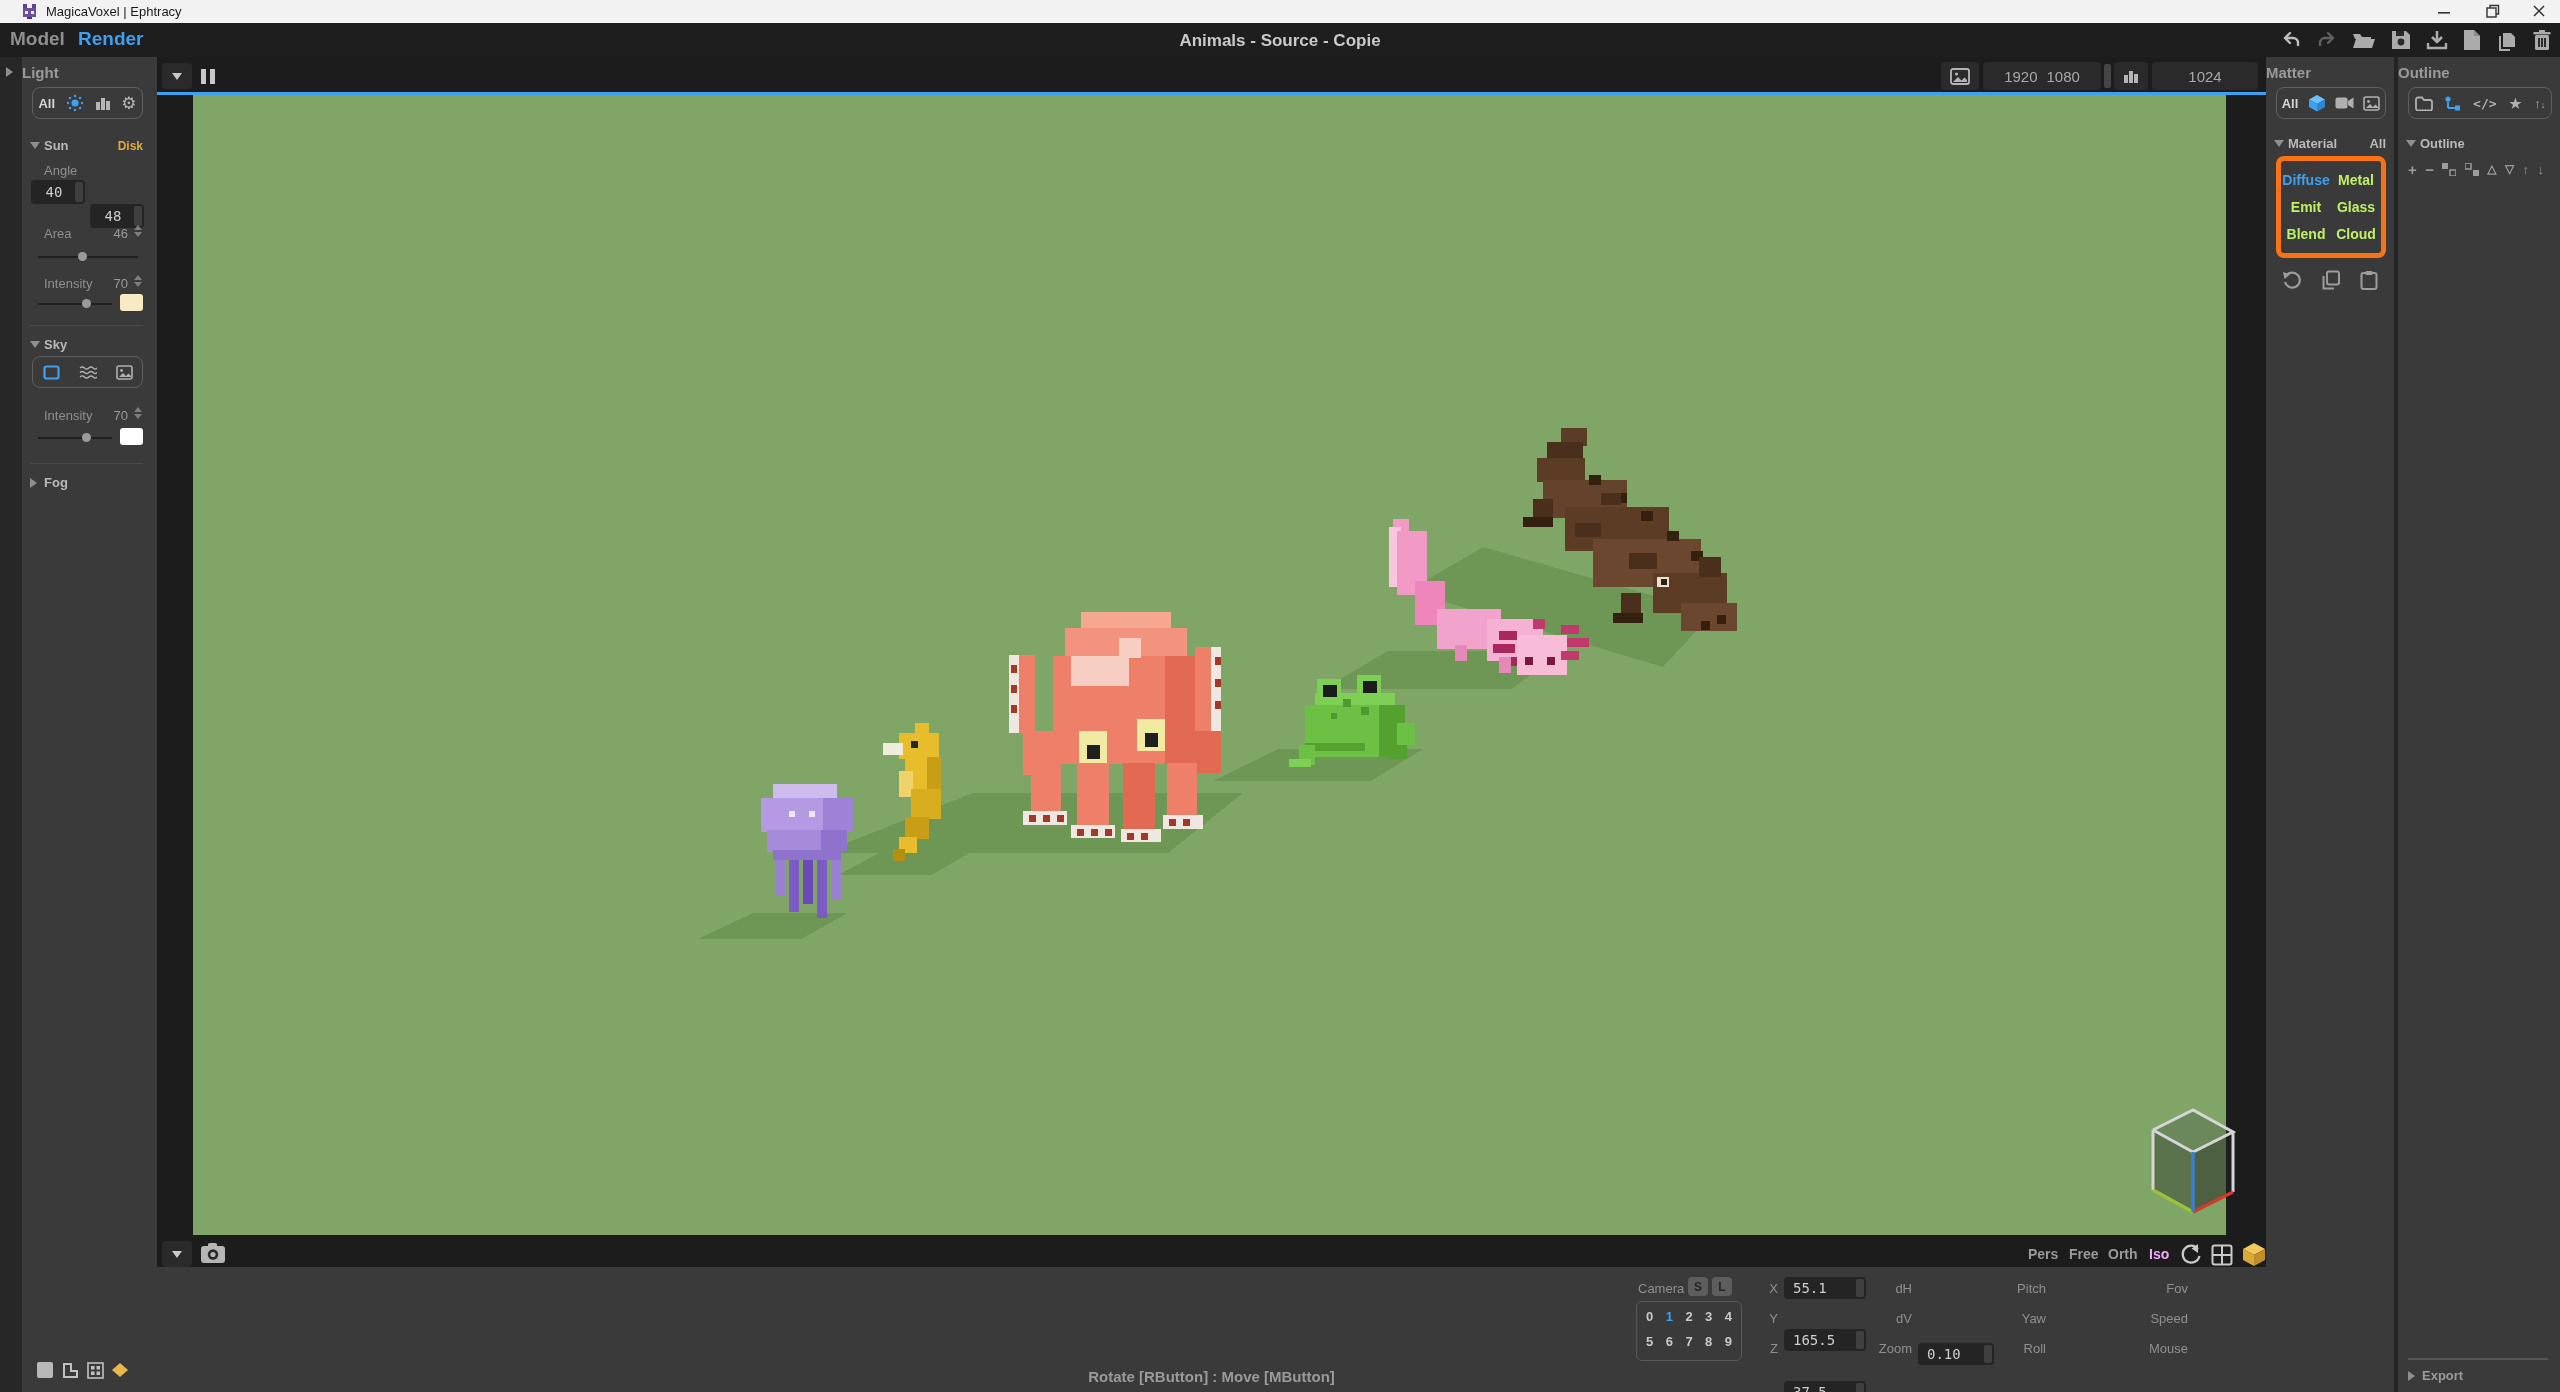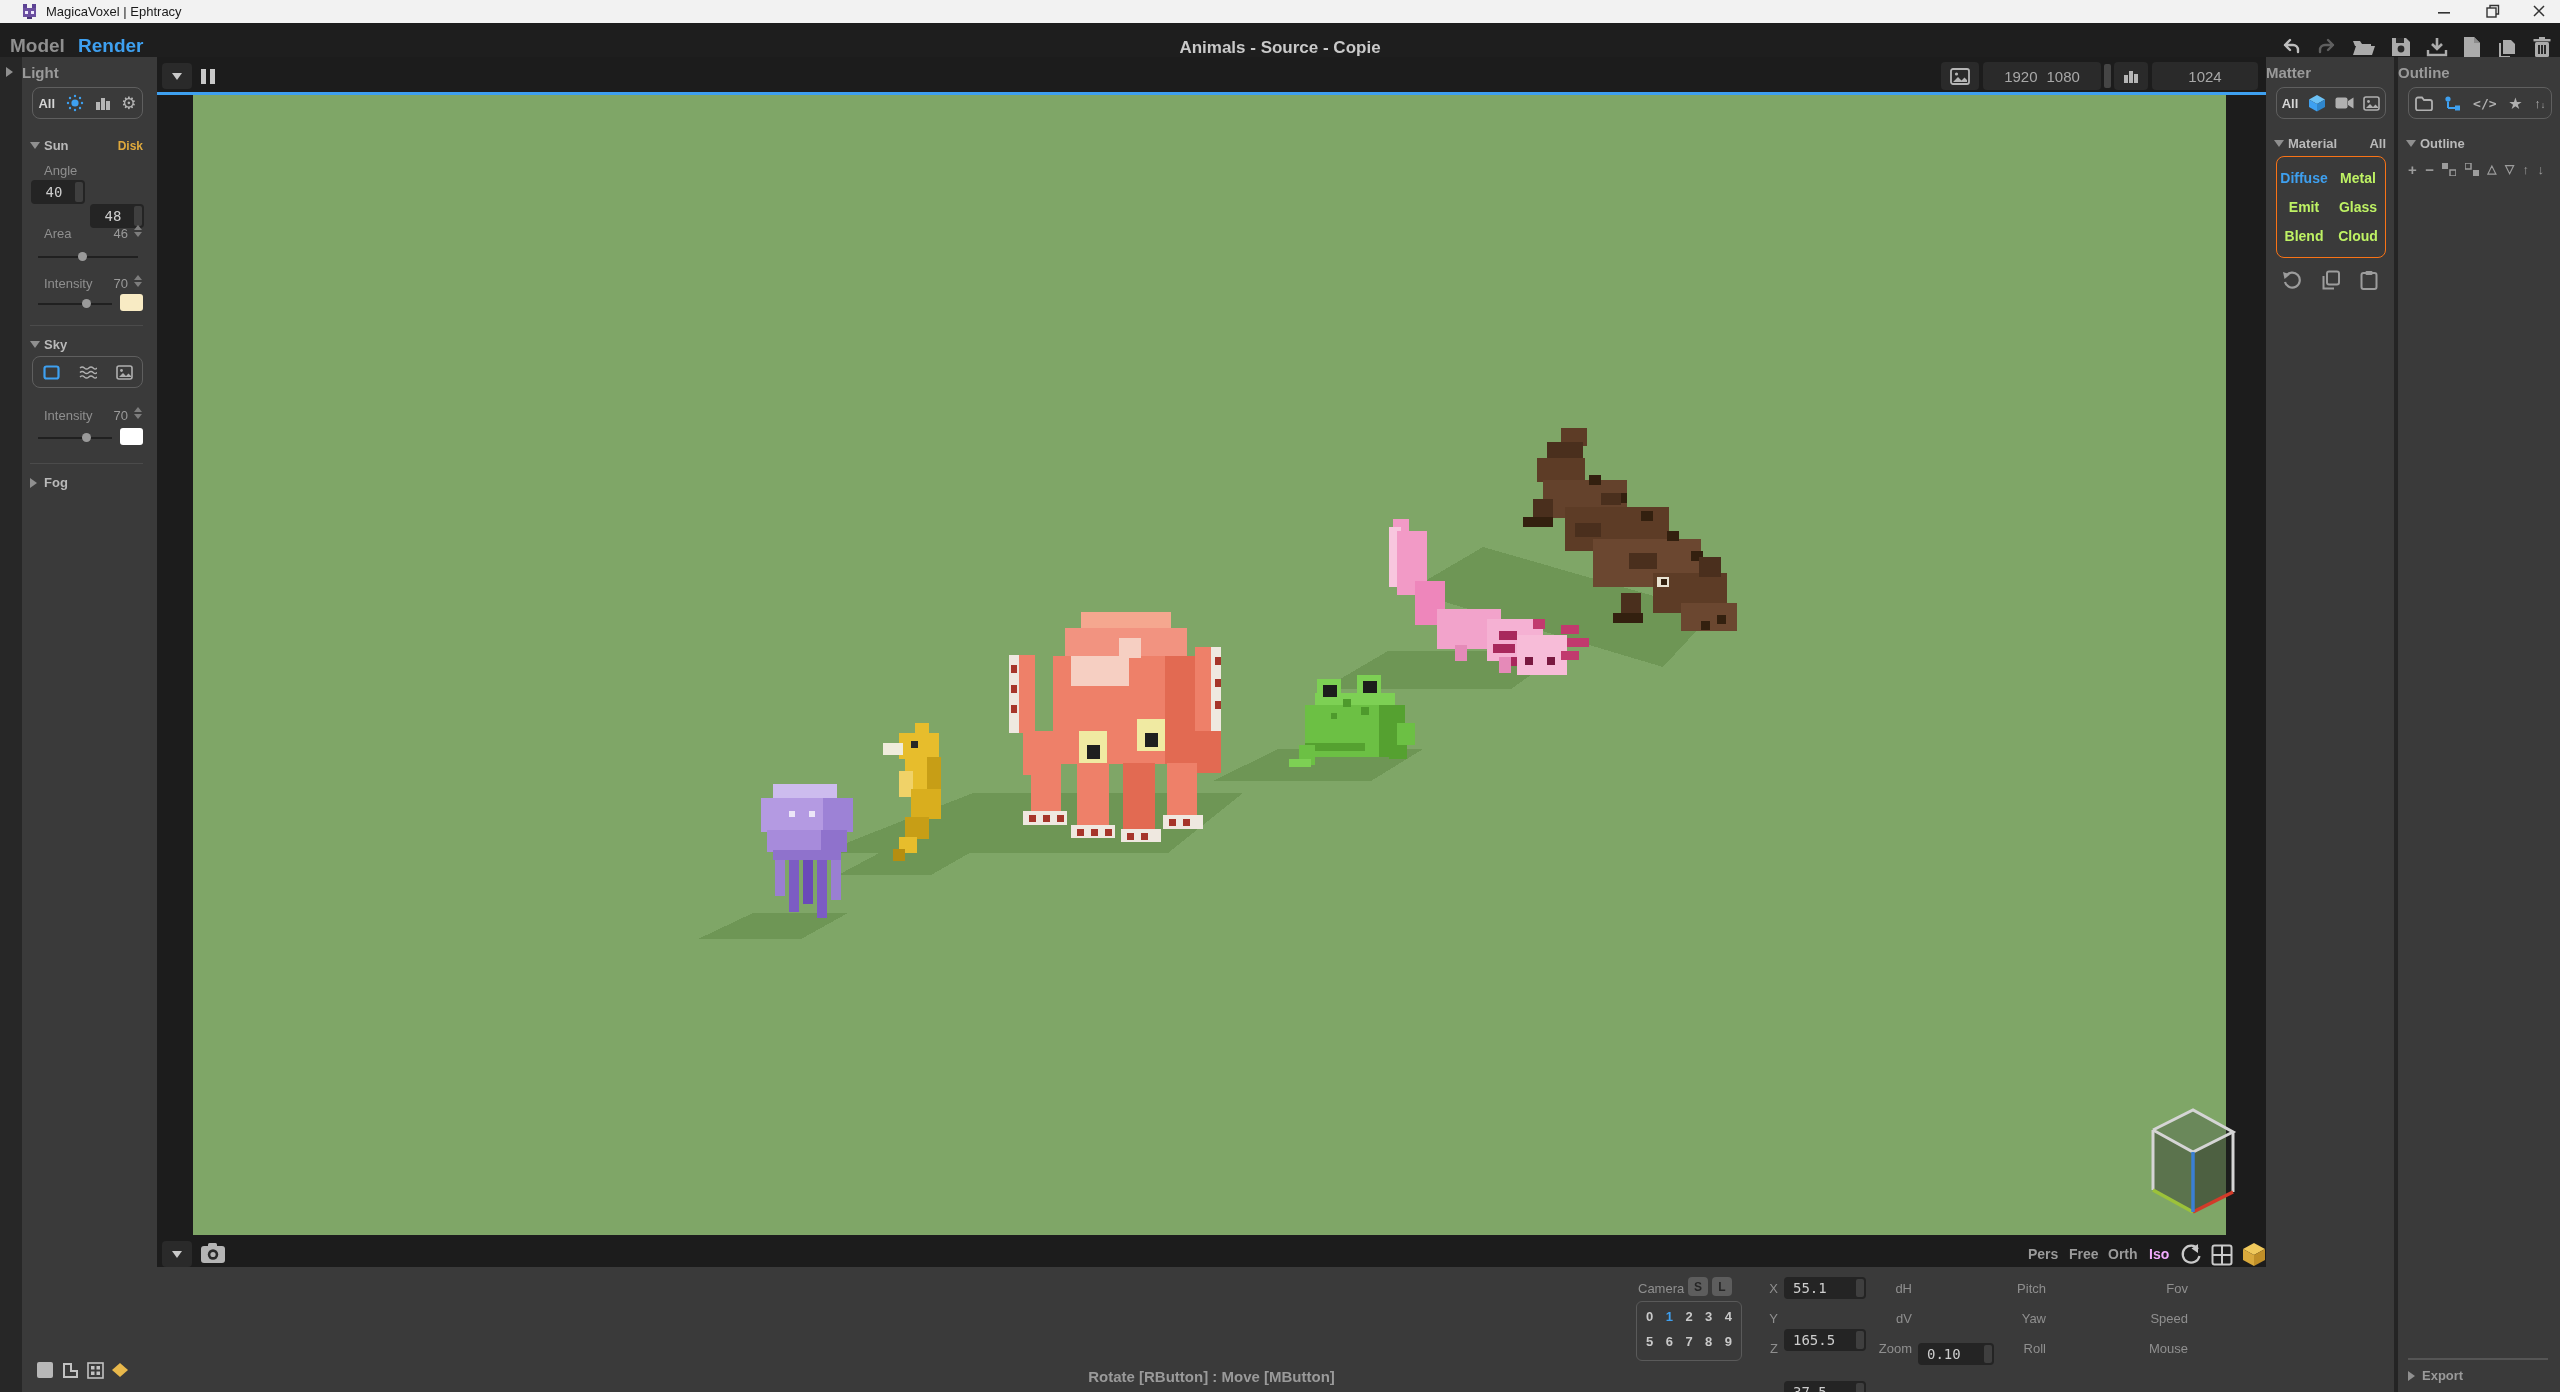--- a/index.html
+++ b/index.html
@@ -4,21 +4,21 @@
 <style>
   * { margin:0; padding:0; box-sizing:border-box; }
   html,body { background:#111; }
   body { font-family:"Liberation Sans", sans-serif; -webkit-font-smoothing:antialiased; }
   #app { position:relative; width:2560px; height:1392px; overflow:hidden; background:#1c1c1c; }
   .abs { position:absolute; }
   .mono { font-family:"DejaVu Sans Mono", monospace; }
 
   
   .titlebar { left:0; top:0; width:2560px; height:23px; background:#f2f2f2; }
-  .menubar  { left:0; top:23px; width:2560px; height:34px; background:#1e1e1e;margin-top:7px; }
+  .menubar  { left:0; top:23px; width:2560px; height:34px; background:#1e1e1e; }
   .left-strip { left:0; top:57px; width:22px; height:1335px; background:#272727; }
   .left-panel { left:22px; top:57px; width:135px; height:1335px; background:#3a3a3a; }
   .center-bg  { left:157px; top:57px; width:2109px; height:1335px; background:#1c1c1c; }
   .bottom-strip { left:157px; top:1267px; width:2109px; height:125px; background:#3a3a3a; }
   .matter-panel { left:2266px; top:57px; width:128px; height:1335px; background:#3a3a3a; }
   .panel-gap { left:2394px; top:57px; width:4px; height:1335px; background:#242424; }
   .outline-panel { left:2398px; top:57px; width:162px; height:1335px; background:#3a3a3a; }
 
   .panel-title { font-size:15px; color:#9a9a9a; font-weight:bold; text-align:left; }
   .icon-box { border:1px solid #5f5f5f; border-radius:8px; display:flex; align-items:center; justify-content:space-around; }
@@ -569,21 +569,21 @@
         <rect x="1" y="1" width="15" height="13" rx="2" fill="none" stroke="#b0b0b0" stroke-width="1.6"></rect>
         <circle cx="5.5" cy="5.5" r="1.4" fill="#b0b0b0"></circle>
         <path d="M3 12 L7 8 L10 11 L12.5 8.5 L15 11 V12 Z" fill="#b0b0b0"></path>
       </svg>
     </div>
 
     <span class="tri-d abs" style="left:8px;top:83px;"></span>
     <span class="abs lbl-b" style="left:22px;top:79px;">Material</span>
     <span class="abs" style="left:76px;top:79px;width:44px;text-align:right;font-size:13px;font-weight:bold;color:#b9b9b9;">All</span>
 
-    <div class="abs" style="left:10px;top:99px;width:110px;height:102px;border:1px solid #f97316;border-radius:8px;display:flex;flex-direction:column;justify-content:space-around;padding:6px 0;">
+    <div class="abs" style="left:10px;top:99px;width:110px;height:102px;border:5px solid #f97316;border-radius:8px;display:flex;flex-direction:column;justify-content:space-around;padding:6px 0;">
       <div style="display:flex;">
         <span class="mat-type active">Diffuse</span>
         <span class="mat-type">Metal</span>
       </div>
       <div style="display:flex;">
         <span class="mat-type">Emit</span>
         <span class="mat-type">Glass</span>
       </div>
       <div style="display:flex;">
         <span class="mat-type">Blend</span>

